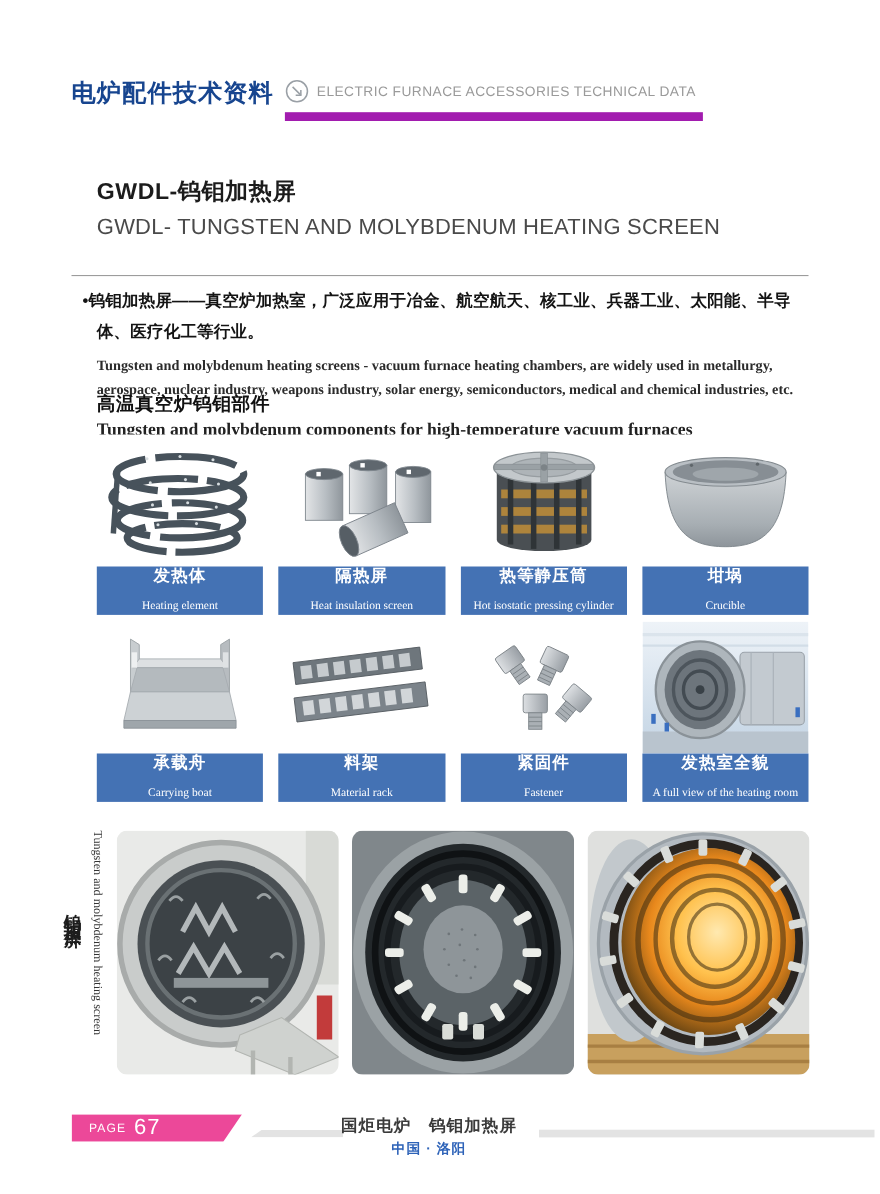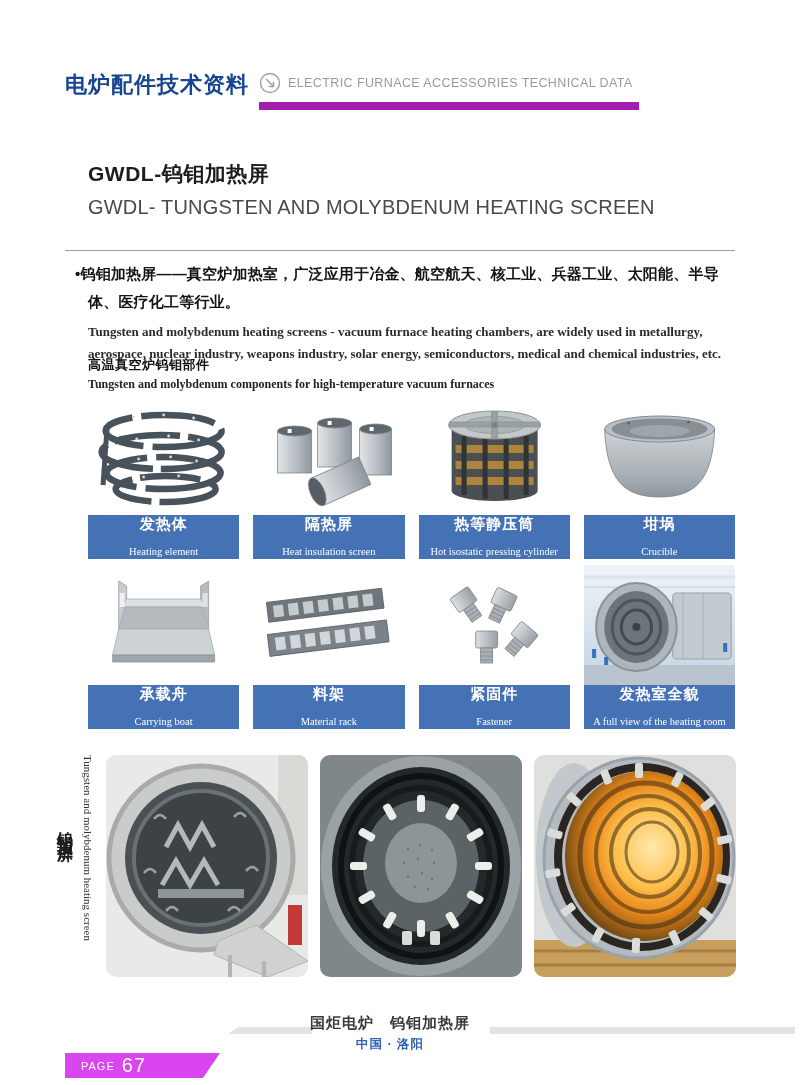--- a/index.html
+++ b/index.html
@@ -22,22 +22,22 @@
 
   
   .desc { left: 75px; top: 260px; width: 660px; }
   .desc-zh { font-size: 15px; font-weight: bold; color: #141414; line-height: 1.85;
              padding-left: 13px; text-indent: -13px; letter-spacing: 0.2px; }
   .desc-en { margin-top: 5px; padding-left: 13px; font-family: "Liberation Serif", serif;
              font-size: 13px; font-weight: bold; color: #2b2b2b; line-height: 1.75; }
 
   
   .sec { left: 88px; top: 356px; }
-  .sec-zh { font-size: 13px; font-weight: bold; color: #111; letter-spacing: 0.5px; }
-  .sec-en { margin-top: 3px; font-family: "Liberation Serif", serif; font-size: 12px; font-weight: bold; color: #222; }
+  .sec-zh { font-size: 17px; font-weight: bold; color: #111; letter-spacing: 0.5px; }
+  .sec-en { margin-top: 3px; font-family: "Liberation Serif", serif; font-size: 16px; font-weight: bold; color: #222; }
 
   
   .grid { left: 88px; top: 395px; width: 647px; display: grid;
           grid-template-columns: repeat(4, 1fr); column-gap: 14px; row-gap: 6px; }
   .cell { display: flex; flex-direction: column; }
   .p-img { height: 120px; background: #ffffff; display: flex; align-items: center; justify-content: center; overflow: hidden; }
   .p-img svg { width: 100%; height: 100%; }
   .p-label { height: 44px; background: #4472b4; color: #ffffff; display: flex; flex-direction: column;
              align-items: center; justify-content: center; gap: 16px; }
   .p-label .zh { font-size: 15px; font-weight: bold; line-height: 1; letter-spacing: 1px; }
@@ -47,23 +47,23 @@
   .side-zh { left: 54px; top: 818px; writing-mode: vertical-rl; text-orientation: upright;
              font-size: 16px; font-weight: bold; color: #1c1c1c; letter-spacing: 4px; }
   .side-en { left: 82px; top: 755px; height: 222px; writing-mode: vertical-rl;
              font-family: "Liberation Serif", serif; font-size: 11px; color: #333;
              display: flex; align-items: center; }
   .gallery { left: 106px; top: 755px; display: flex; gap: 12px; }
   .g-photo { width: 202px; height: 222px; border-radius: 10px; overflow: hidden; }
   .g-photo svg { width: 100%; height: 100%; display: block; }
 
   
-  .f-banner { left: 65px; top: 1013px; width: 155px; height: 25px; background: #d946ef;
+  .f-banner { left: 65px; top: 1013px; width: 155px; height: 25px; background: #ec4899;
               clip-path: polygon(0 0, 100% 0, 89% 100%, 0 100%);
-              display: flex; align-items: center; padding-left: 16px; gap: 7px; color: #fff; margin-top: 40px; }
+              display: flex; align-items: center; padding-left: 16px; gap: 7px; color: #fff; }
   .f-banner .pl { font-size: 11px; letter-spacing: 1px; }
   .f-banner .pn { font-size: 20px; letter-spacing: 1px; }
   .f-bar1 { left: 228px; top: 1027px; width: 84px; height: 7px; background: #e3e3e3;
             clip-path: polygon(12% 0, 100% 0, 100% 100%, 0 100%); }
   .f-bar2 { left: 490px; top: 1027px; width: 305px; height: 7px; background: #e3e3e3; }
   .f-center { left: 290px; top: 1014px; width: 200px; text-align: center; }
   .f-company { font-size: 15px; font-weight: bold; color: #3a3a3a; letter-spacing: 1px; }
   .f-location { margin-top: 3px; font-size: 12.5px; font-weight: bold; color: #2e63b8; letter-spacing: 1px; }
 </style>
 </head>

